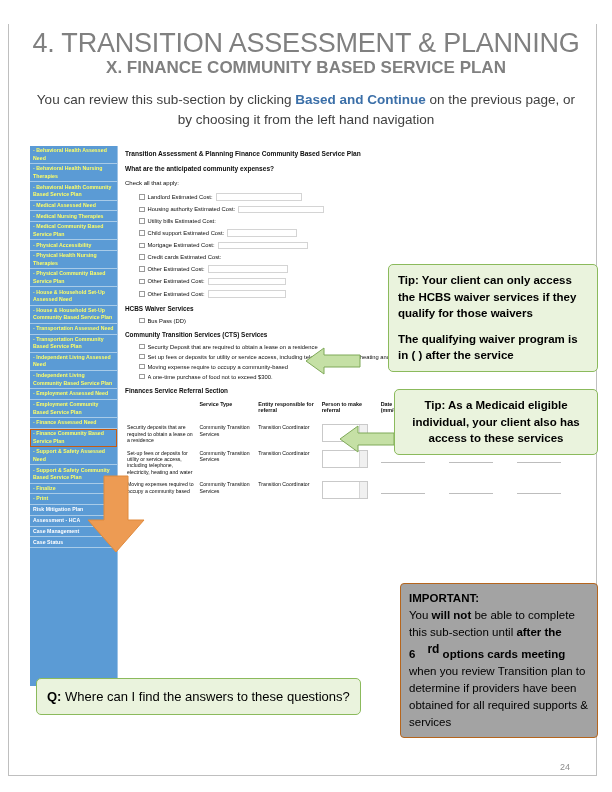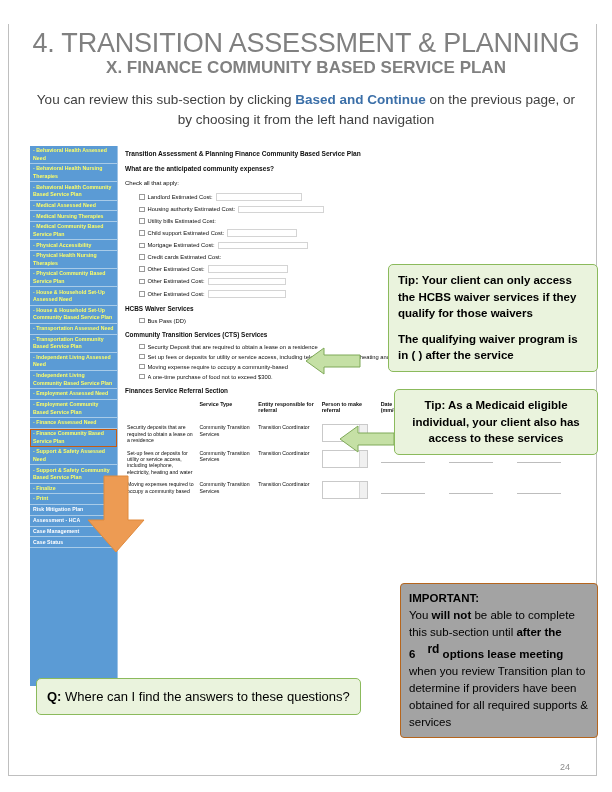--- a/index.html
+++ b/index.html
@@ -371,21 +371,21 @@
     <div style="height:9px"></div>
     <div>The qualifying waiver program is in ( ) after the service</div>
   </div>
 
   <div class="tip tip2">
     <div>Tip: As a Medicaid eligible individual, your client also has access to these services</div>
   </div>
 
   <div class="important">
     <div class="hd">IMPORTANT:</div>
-    <div><span>You </span><b>will not</b><span> be able to complete this sub-section until </span><b>after the 6</b><b><sup>rd</sup></b><b> options lease meeting</b><span> when you review Transition plan to determine if providers have been obtained for all required supports &amp; services</span></div>
+    <div><span>You </span><b>will not</b><span> be able to complete this sub-section until </span><b>after the 6</b><b><sup>rd</sup></b><b> options cards meeting</b><span> when you review Transition plan to determine if providers have been obtained for all required supports &amp; services</span></div>
   </div>
 
   <div class="qa">
     <div>
       <span class="lbl">Q:</span>
       <span>Where can I find the answers to these questions?</span>
     </div>
   </div>
 
   <div class="pagenum">24</div>

